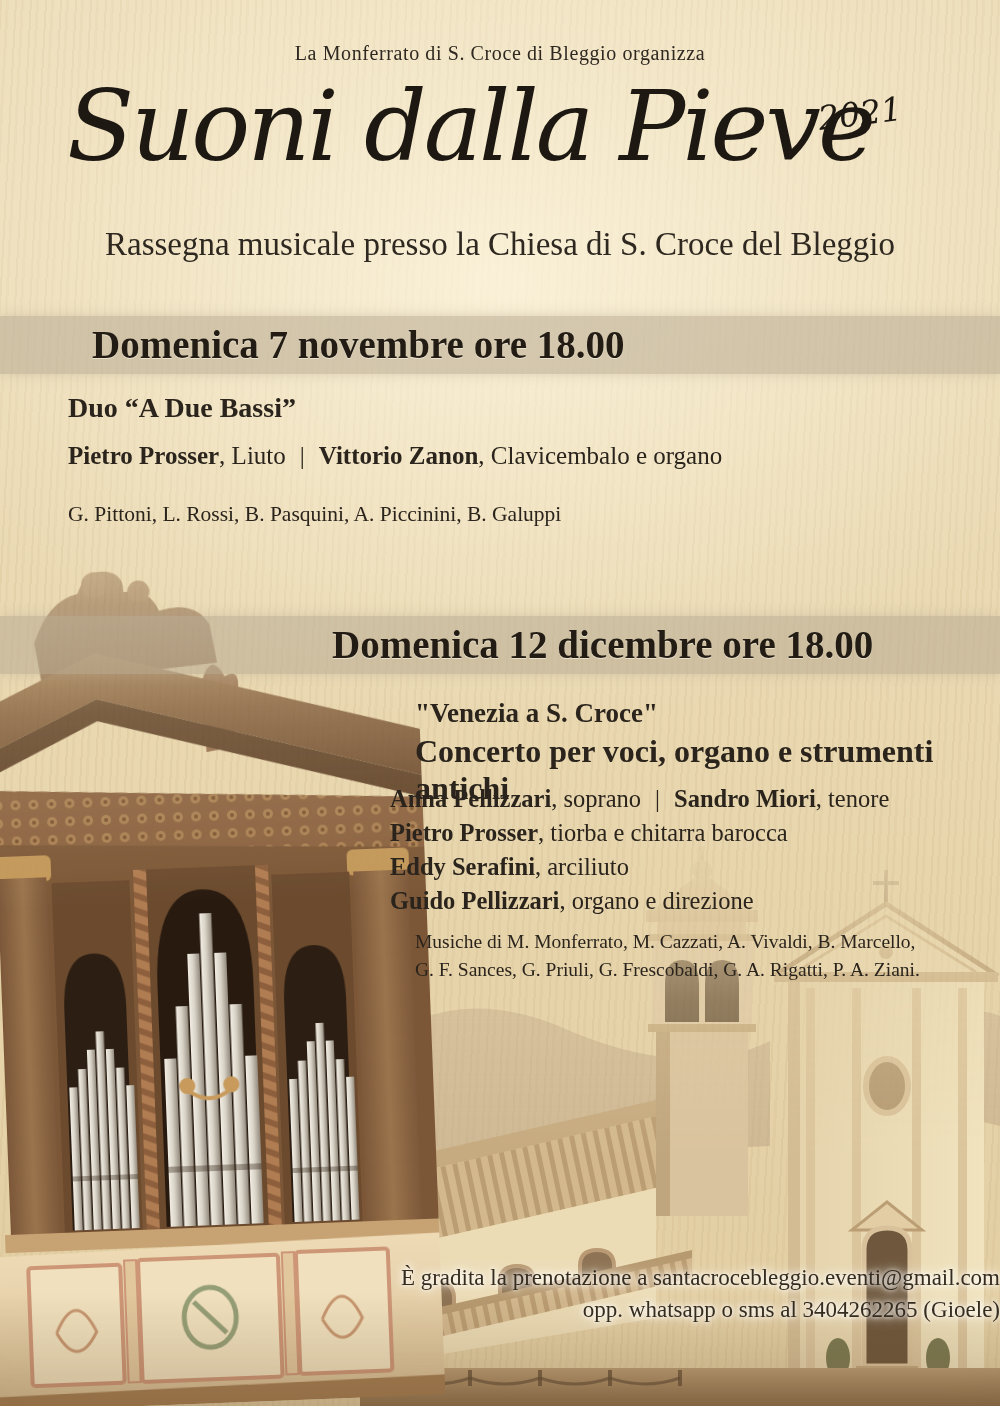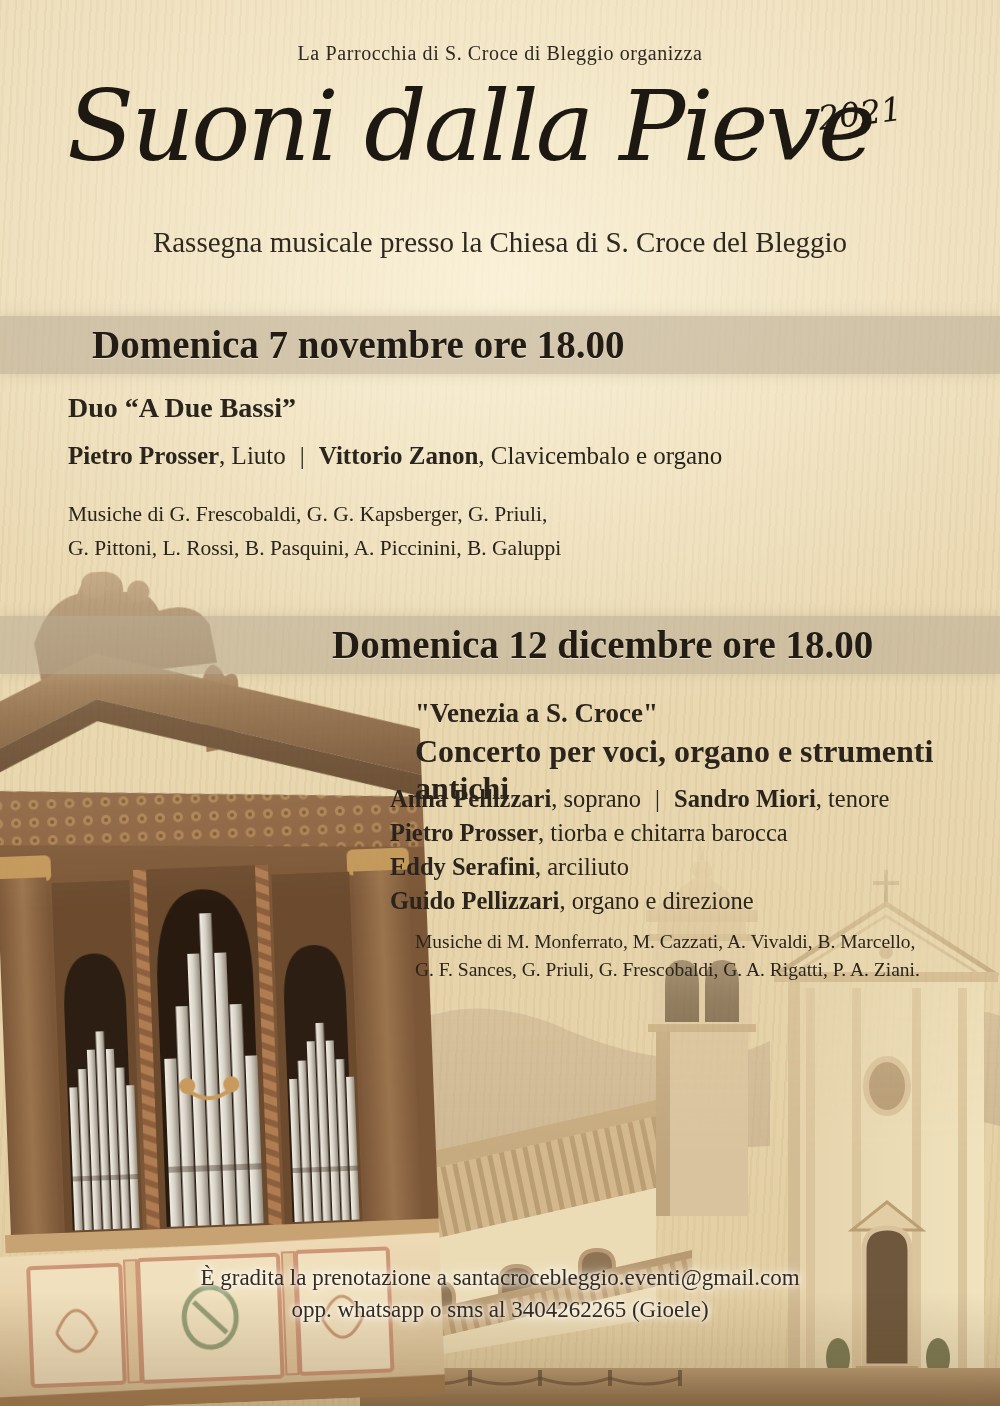--- a/index.html
+++ b/index.html
@@ -10,37 +10,37 @@
       radial-gradient(90% 45% at 50% 20%, rgba(253,246,224,.8), rgba(253,246,224,0) 70%),
       repeating-linear-gradient(93deg, rgba(151,116,69,.08) 0 2px, rgba(151,116,69,0) 2px 6px, rgba(151,116,69,.05) 6px 9px, rgba(151,116,69,0) 9px 15px),
       linear-gradient(180deg,#eedfbc 0%,#ead9b2 45%,#e2cda1 100%);
   }
   
   .txt{position:absolute;z-index:7;}
   .organizer{top:42px;left:0;width:100%;text-align:center;font-size:20px;letter-spacing:.6px;color:#2e2820;}
   .title{top:60px;left:0;width:94%;text-align:center;font-size:98px;line-height:1.35;
          font-family:"DejaVu Serif","Liberation Serif",serif;font-style:italic;letter-spacing:-3px;color:#1d1812;}
   .year{top:94px;left:818px;font-size:33px;font-family:"DejaVu Serif",serif;font-style:italic;color:#1d1812;transform:rotate(-7deg);}
-  .subtitle{top:226px;left:0;width:100%;text-align:center;font-size:29px;color:#2e2820;}
+  .subtitle{top:226px;left:0;width:100%;text-align:center;font-size:33px;color:#2e2820;}
   .band{position:absolute;left:0;width:1000px;z-index:5;background:rgba(186,172,148,.58);box-shadow:0 0 12px rgba(186,172,148,.45);}
   .band1{top:316px;height:58px;}
   .band2{top:616px;height:58px;}
   .date-heading{position:absolute;z-index:7;font-size:39px;font-weight:bold;color:#221c14;text-shadow:0 1px 0 rgba(255,250,235,.55);margin-left:24px;}
   .date1{top:322px;left:68px;}
   .date2{top:622px;left:308px;}
   .ensemble{top:392px;left:68px;font-size:28px;font-weight:bold;}
   .performers1{top:442px;left:68px;font-size:25px;}
   .perf-name{font-weight:bold;}
   .perf-sep{display:inline-block;padding:0 14px;font-weight:normal;}
   .program1{top:497px;left:68px;font-size:21.5px;line-height:34px;}
   .concert-title{top:698px;left:415px;font-size:27px;font-weight:bold;}
   .concert-sub{top:733px;left:415px;font-size:32px;font-weight:bold;}
   .performers2{top:782px;left:390px;font-size:24.5px;line-height:34px;}
   .program2{top:928px;left:415px;font-size:19.5px;line-height:28px;}
-  .footer-booking{top:1262px;left:0;width:100%;text-align:center;font-size:23px;line-height:32px;color:#352c20;
+  .footer-booking{top:1262px;left:0;width:100%;text-align:right;font-size:23px;line-height:32px;color:#352c20;
      text-shadow:0 0 4px #fff,0 0 9px rgba(255,255,255,.95),0 0 16px rgba(255,255,255,.8);}
   .footer-covid{top:1345px;left:0;width:100%;text-align:center;font-size:22.5px;color:#352c20;
      text-shadow:0 0 4px #fff,0 0 9px rgba(255,255,255,.95),0 0 16px rgba(255,255,255,.8);}
   
   .organ{position:absolute;left:-8px;bottom:-4px;width:454px;height:866px;z-index:2;transform:rotate(-2.2deg);transform-origin:10% 95%;}
   .church{position:absolute;right:0;bottom:0;width:640px;height:560px;z-index:1;}
   .vignette{position:absolute;inset:0;z-index:6;pointer-events:none;
     background:
       radial-gradient(145% 115% at 50% 42%, rgba(0,0,0,0) 58%, rgba(110,78,42,.26) 100%),
       linear-gradient(180deg, rgba(0,0,0,0) 92%, rgba(96,66,36,.25) 100%);}
@@ -275,35 +275,34 @@
         <rect x="294" y="718" width="12" height="122" fill="#e2c79d" stroke="#cd9677" stroke-width="2"></rect>
         <polygon points="0,852 452,846 452,866 0,866" fill="#a57e52"></polygon>
       </g>
     </g>
   </svg>
 
   <div class="band band1"></div>
   <div class="band band2"></div>
   <div class="vignette"></div>
 
-  <div class="txt organizer">La Parrocchia di S. Croce di Bleggio organizza</div>
+  <div class="txt organizer">La Monferrato di S. Croce di Bleggio organizza</div>
   <div class="txt title">Suoni dalla Pieve</div>
   <div class="txt year">2021</div>
   <div class="txt subtitle">Rassegna musicale presso la Chiesa di S. Croce del Bleggio</div>
 
   <div class="date-heading date1">Domenica 7 novembre ore 18.00</div>
 
   <div class="txt ensemble">Duo “A Due Bassi”</div>
 
   <div class="txt performers1">
     <span class="perf-name">Pietro Prosser</span><span>, Liuto</span><span class="perf-sep">|</span><span class="perf-name">Vittorio Zanon</span><span>, Clavicembalo e organo</span>
   </div>
 
   <div class="txt program1">
-    <div>Musiche di G. Frescobaldi, G. G. Kapsberger, G. Priuli,</div>
     <div>G. Pittoni, L. Rossi, B. Pasquini, A. Piccinini, B. Galuppi</div>
   </div>
 
   <div class="date-heading date2">Domenica 12 dicembre ore 18.00</div>
 
   <div class="txt concert-title">"Venezia a S. Croce"</div>
   <div class="txt concert-sub">Concerto per voci, organo e strumenti antichi</div>
 
   <div class="txt performers2">
     <div>

